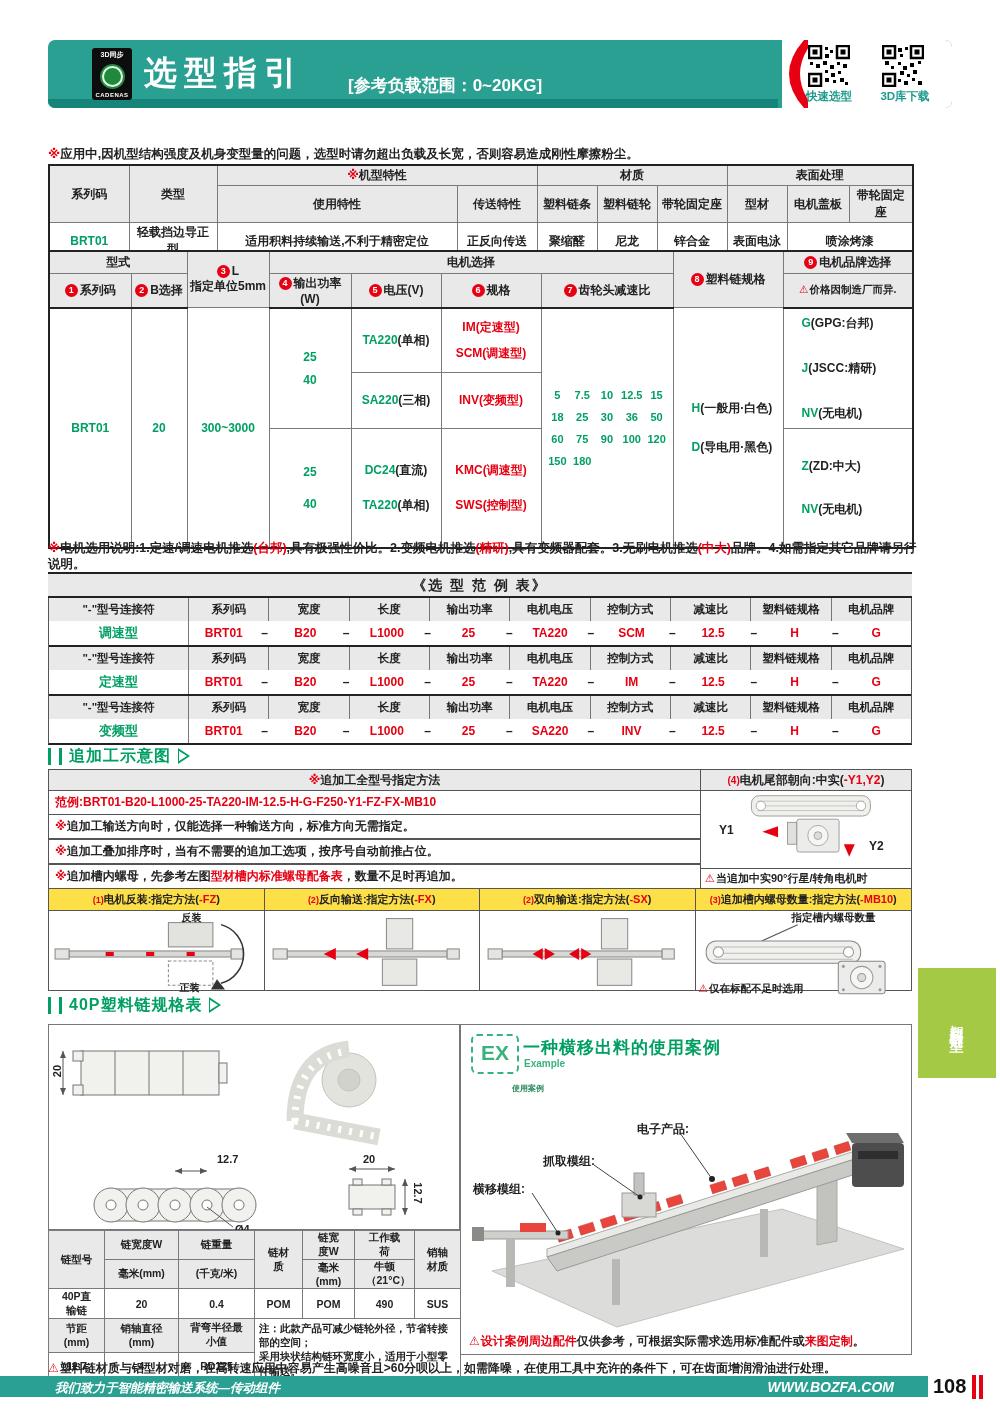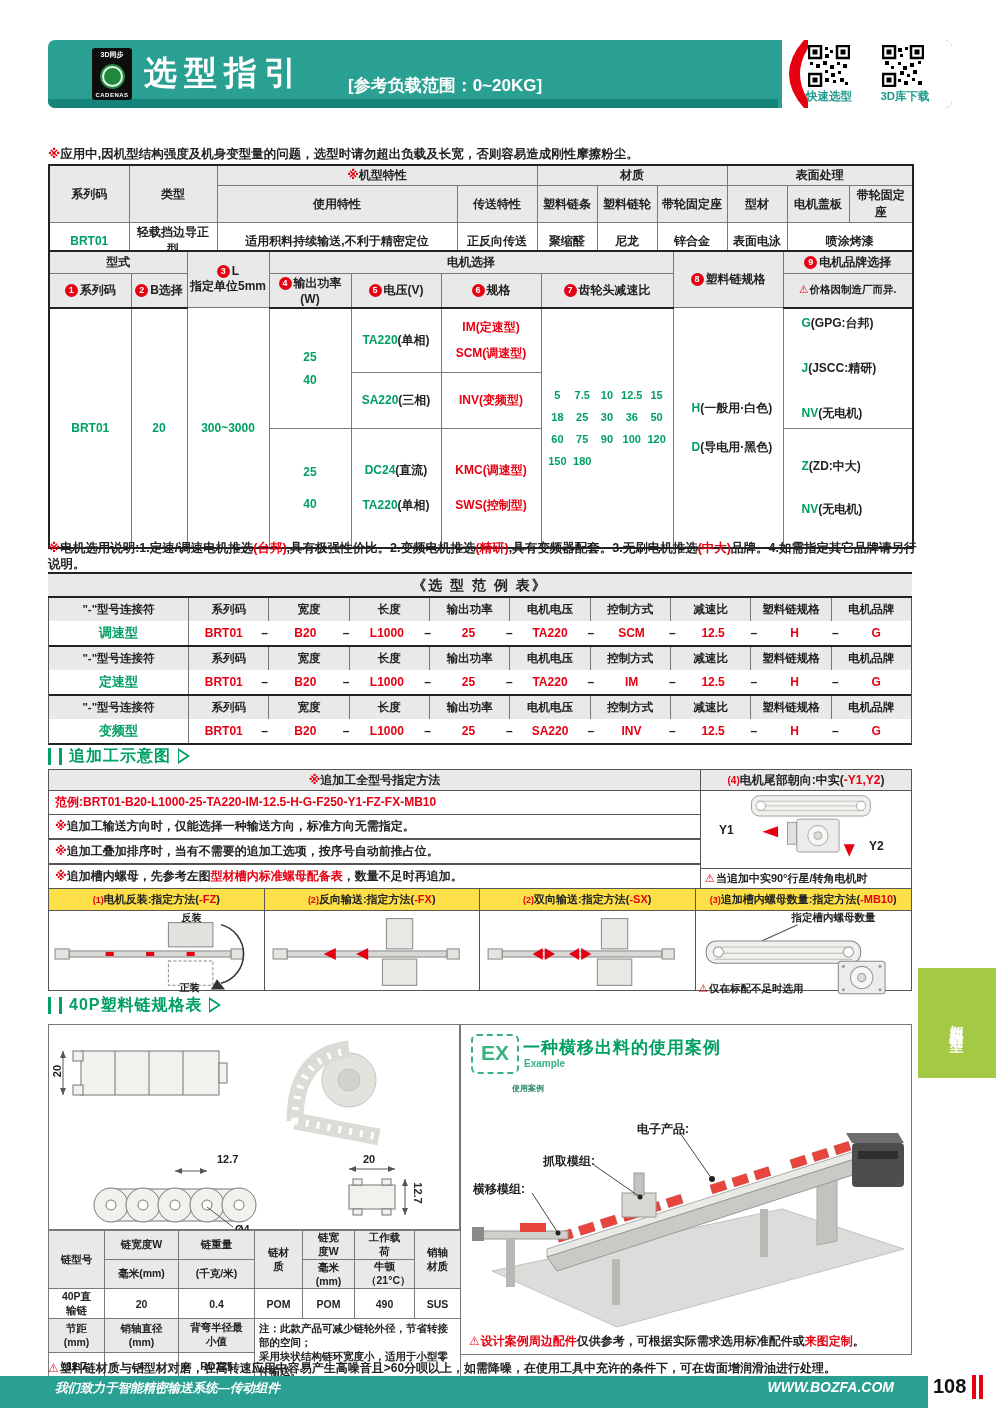--- a/index.html
+++ b/index.html
@@ -106,21 +106,21 @@
   .ex-sub1{position:absolute;left:63px;top:33px;font-size:10px;font-weight:bold;color:#39b37e;}
   .ex-sub2{position:absolute;left:51px;top:44px;font-size:8px;font-weight:bold;color:#2a8a60;margin-top:14px;}
   .scene-label{position:absolute;font-size:12px;font-weight:bold;color:#222;}
   .ex-note{position:absolute;left:8px;bottom:4px;font-size:12px;font-weight:bold;}
 
   #side-tab{left:918px;top:968px;width:78px;height:110px;background:#a4c944;color:#fff;
             writing-mode:vertical-rl;text-align:center;font-size:14px;font-weight:bold;letter-spacing:5px;
             display:flex;align-items:center;justify-content:center;}
 
   #bottom-note{left:48px;top:1360px;font-size:12px;font-weight:bold;}
-  #footer-bar{left:0;top:1376px;width:928px;height:32px;background:#2aa092;}
+  #footer-bar{left:0;top:1376px;width:928px;height:21px;background:#2aa092;}
   #footer-slogan{position:absolute;left:55px;top:4px;color:#fff;font-size:12.5px;font-weight:bold;font-style:italic;}
   #footer-url{position:absolute;right:34px;top:3px;color:#fff;font-size:14px;font-weight:bold;font-style:italic;}
   #page-num{left:933px;top:1375px;font-size:20px;font-weight:bold;color:#111;}
   .red-bar{position:absolute;top:1375px;width:4px;height:24px;background:#e60012;}
 </style>
 </head>
 <body>
 
 <div id="page">
 

